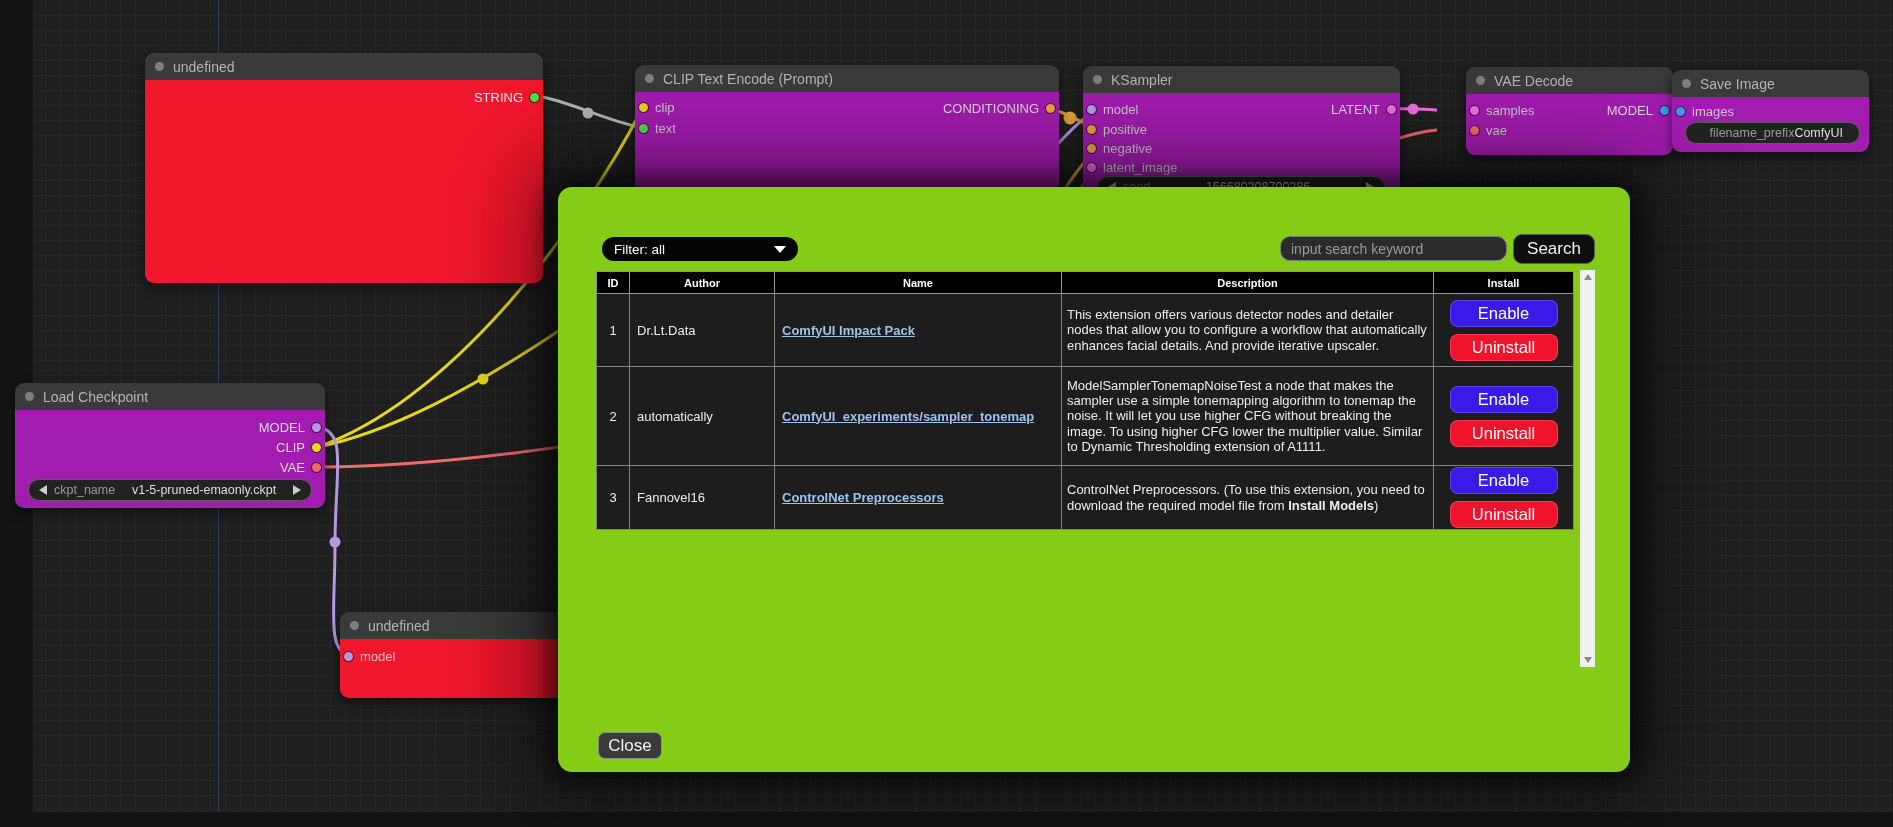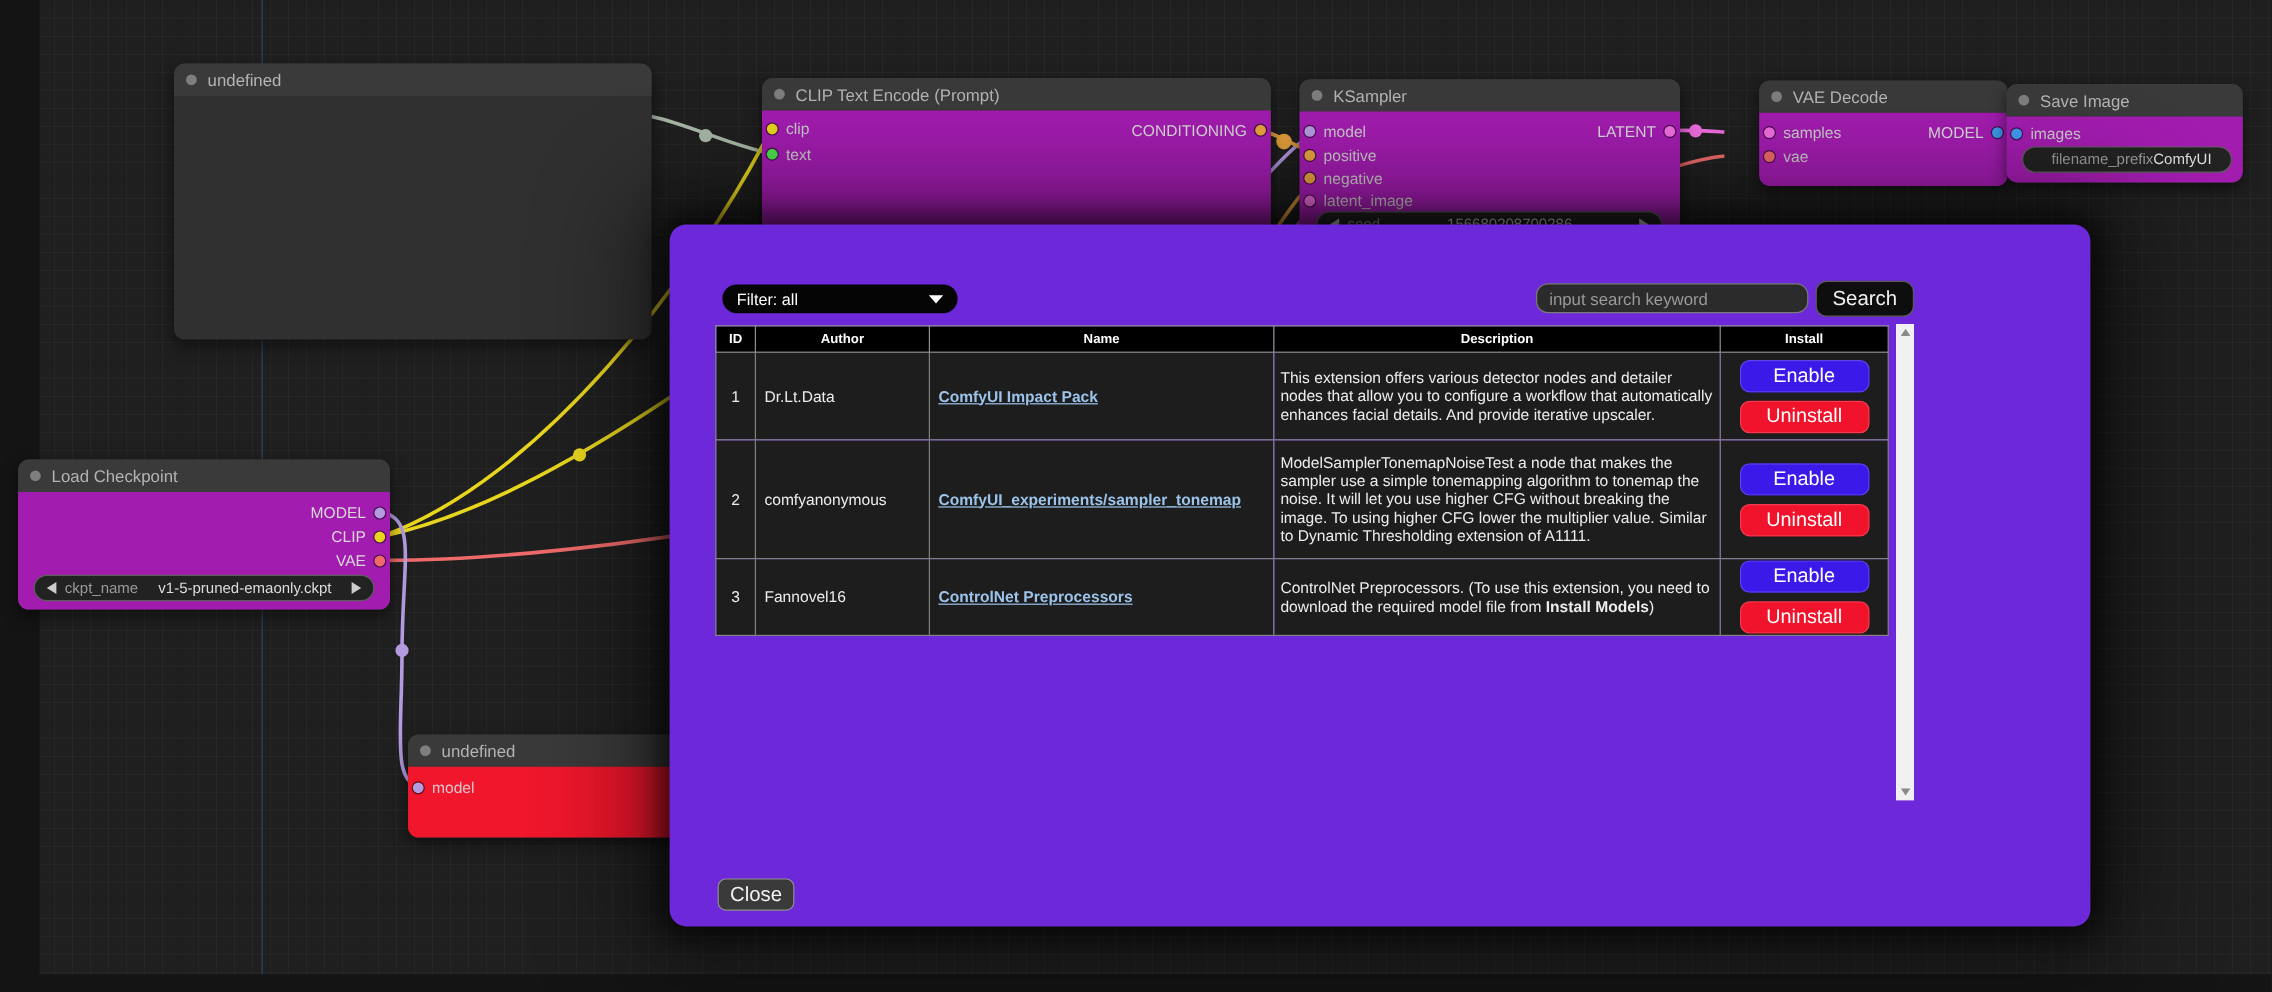--- a/index.html
+++ b/index.html
@@ -43,22 +43,22 @@
   .port.out .plabel{color:#d8d8d8;}
   .widget{position:absolute;height:22px;background:#222;border:1px solid #5f5f5f;border-radius:11px;
         display:flex;align-items:center;padding:0 10px;font-size:12.5px;box-sizing:border-box;}
   .w-label{color:#9a9a9a;margin-left:7px;}
   .w-value{color:#dcdcdc;margin:0 auto;}
   .arr{width:0;height:0;flex:none;}
   .arr-l{border-top:5px solid transparent;border-bottom:5px solid transparent;border-right:8px solid #ccc;}
   .arr-r{border-top:5px solid transparent;border-bottom:5px solid transparent;border-left:8px solid #ccc;}
 
   
-  .modal{position:absolute;left:558px;top:187px;width:1184px;height:585px;z-index:10;
-        background:#6d28d9;border-radius:14px;
+  .modal{position:absolute;left:558px;top:187px;width:1072px;height:585px;z-index:10;
+        background:#84cc16;border-radius:14px;
         box-shadow:0 0 26px 8px rgba(0,0,0,.65),0 0 80px 34px rgba(0,0,0,.38);}
   .filter-select{position:absolute;left:44px;top:50px;width:196px;height:24px;background:#050505;
         border-radius:12px;color:#fff;font-size:13.5px;display:flex;align-items:center;
         padding:0 12px;box-sizing:border-box;cursor:pointer;}
   .filter-chevron{margin-left:auto;width:0;height:0;border-left:6px solid transparent;
         border-right:6px solid transparent;border-top:7px solid #fff;}
   .search-input{position:absolute;left:722px;top:49px;width:227px;height:25px;box-sizing:border-box;
         background:#2b2b2b;border:1.5px solid #7a7a7a;border-radius:10px;color:#ddd;
         padding:0 10px;font-size:14px;font-family:"Liberation Sans",sans-serif;outline:none;}
   .search-input::placeholder{color:#9a9a9a;}
@@ -120,20 +120,26 @@
   <path d="M1390,109 C1406,108 1420,109 1437,110" stroke="#f06ee0" stroke-width="3" fill="none"></path>
   <circle cx="1413" cy="109" r="5.5" fill="#f06ee0"></circle>
   <path d="M1625,110 C1641,109 1662,110 1680,111" stroke="#3f9bf0" stroke-width="3" fill="none"></path>
   <circle cx="1652" cy="110" r="5.5" fill="#3f9bf0"></circle>
 </svg>
 
 <div class="node error" style="left:145px;top:53px;width:398px;height:230px;">
   <div class="node-title">
     <span class="tdot"></span>
     <span>undefined</span>
+  </div>
+  <div class="node-body">
+    <div class="port out" style="top:10px;">
+      <span class="plabel" style="color:#efefef;">STRING</span>
+      <span class="dot" style="background:#4be04b;"></span>
+    </div>
   </div>
 </div>
 
 <div class="node" style="left:635px;top:65px;width:424px;height:155px;">
   <div class="node-title">
     <span class="tdot"></span>
     <span>CLIP Text Encode (Prompt)</span>
   </div>
   <div class="node-body">
     <div class="port in" style="top:8px;">
@@ -297,21 +303,21 @@
           <td class="c-desc"><span>This extension offers various detector nodes and detailer nodes that allow you to configure a workflow that automatically enhances facial details. And provide iterative upscaler.</span></td>
           <td class="c-install">
             <div class="btn-col">
               <div class="xbtn" style="background: rgb(59, 26, 233);">Enable</div>
               <div class="xbtn" style="background: rgb(241, 18, 43);">Uninstall</div>
             </div>
           </td>
         </tr>
         <tr>
           <td class="c-id">2</td>
-          <td class="c-author">comfyanonymous</td>
+          <td class="c-author">automatically</td>
           <td class="c-name"><a class="name-link" style="color: rgb(156, 195, 234);">ComfyUI_experiments/sampler_tonemap</a></td>
           <td class="c-desc"><span>ModelSamplerTonemapNoiseTest a node that makes the sampler use a simple tonemapping algorithm to tonemap the noise. It will let you use higher CFG without breaking the image. To using higher CFG lower the multiplier value. Similar to Dynamic Thresholding extension of A1111.</span></td>
           <td class="c-install">
             <div class="btn-col">
               <div class="xbtn" style="background: rgb(59, 26, 233);">Enable</div>
               <div class="xbtn" style="background: rgb(241, 18, 43);">Uninstall</div>
             </div>
           </td>
         </tr>
         <tr>

